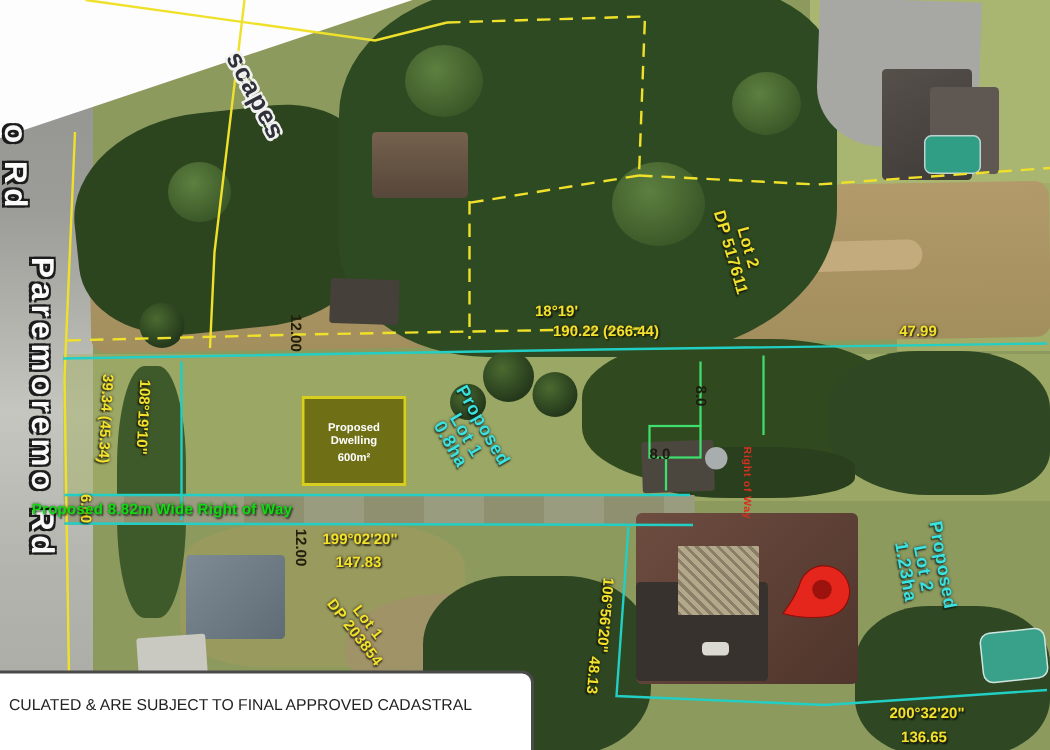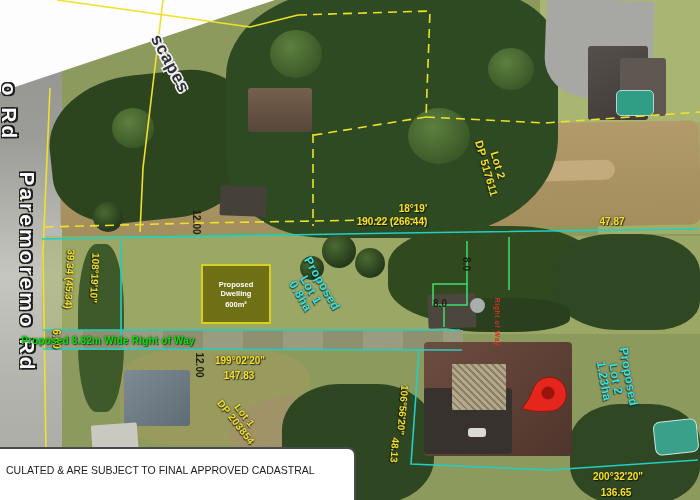--- a/index.html
+++ b/index.html
@@ -147,23 +147,23 @@
     </div>
     <div class="lab loty" style="left:492px;top:167px;--r:74deg;">
       <div>Lot 2</div>
       <div>DP 517611</div>
     </div>
     <div class="lab loty" style="left:240px;top:419px;--r:52deg;font-size:10px;">
       <div>Lot 1</div>
       <div>DP 203854</div>
     </div>
 
-    <div class="lab dim" style="left:413px;top:209px;">18°19'</div>
-    <div class="lab dim" style="left:392px;top:222px;">190.22 (266.44)</div>
-    <div class="lab dim" style="left:612px;top:222px;">47.87</div>
+    <div class="lab dim" style="left:371px;top:209px;">18°19'</div>
+    <div class="lab dim" style="left:404px;top:222px;">190.22 (266.44)</div>
+    <div class="lab dim" style="left:612px;top:222px;">47.99</div>
     <div class="lab dim" style="left:94px;top:278px;--r:93deg;">108°19'10"</div>
     <div class="lab dim" style="left:69px;top:279px;--r:93deg;">39.34 (45.34)</div>
     <div class="lab dim" style="left:56px;top:339px;--r:90deg;">6.00</div>
     <div class="lab dim" style="left:240px;top:361px;">199°02'20"</div>
     <div class="lab dim" style="left:239px;top:376px;">147.83</div>
     <div class="lab dim" style="left:402px;top:410px;--r:95deg;">106°56'20"</div>
     <div class="lab dim" style="left:394px;top:450px;--r:95deg;">48.13</div>
     <div class="lab dim" style="left:618px;top:477px;">200°32'20"</div>
     <div class="lab dim" style="left:616px;top:493px;">136.65</div>
     <div class="lab dim" style="left:196px;top:222px;--r:90deg;color:#20200a;text-shadow:none;">12.00</div>

